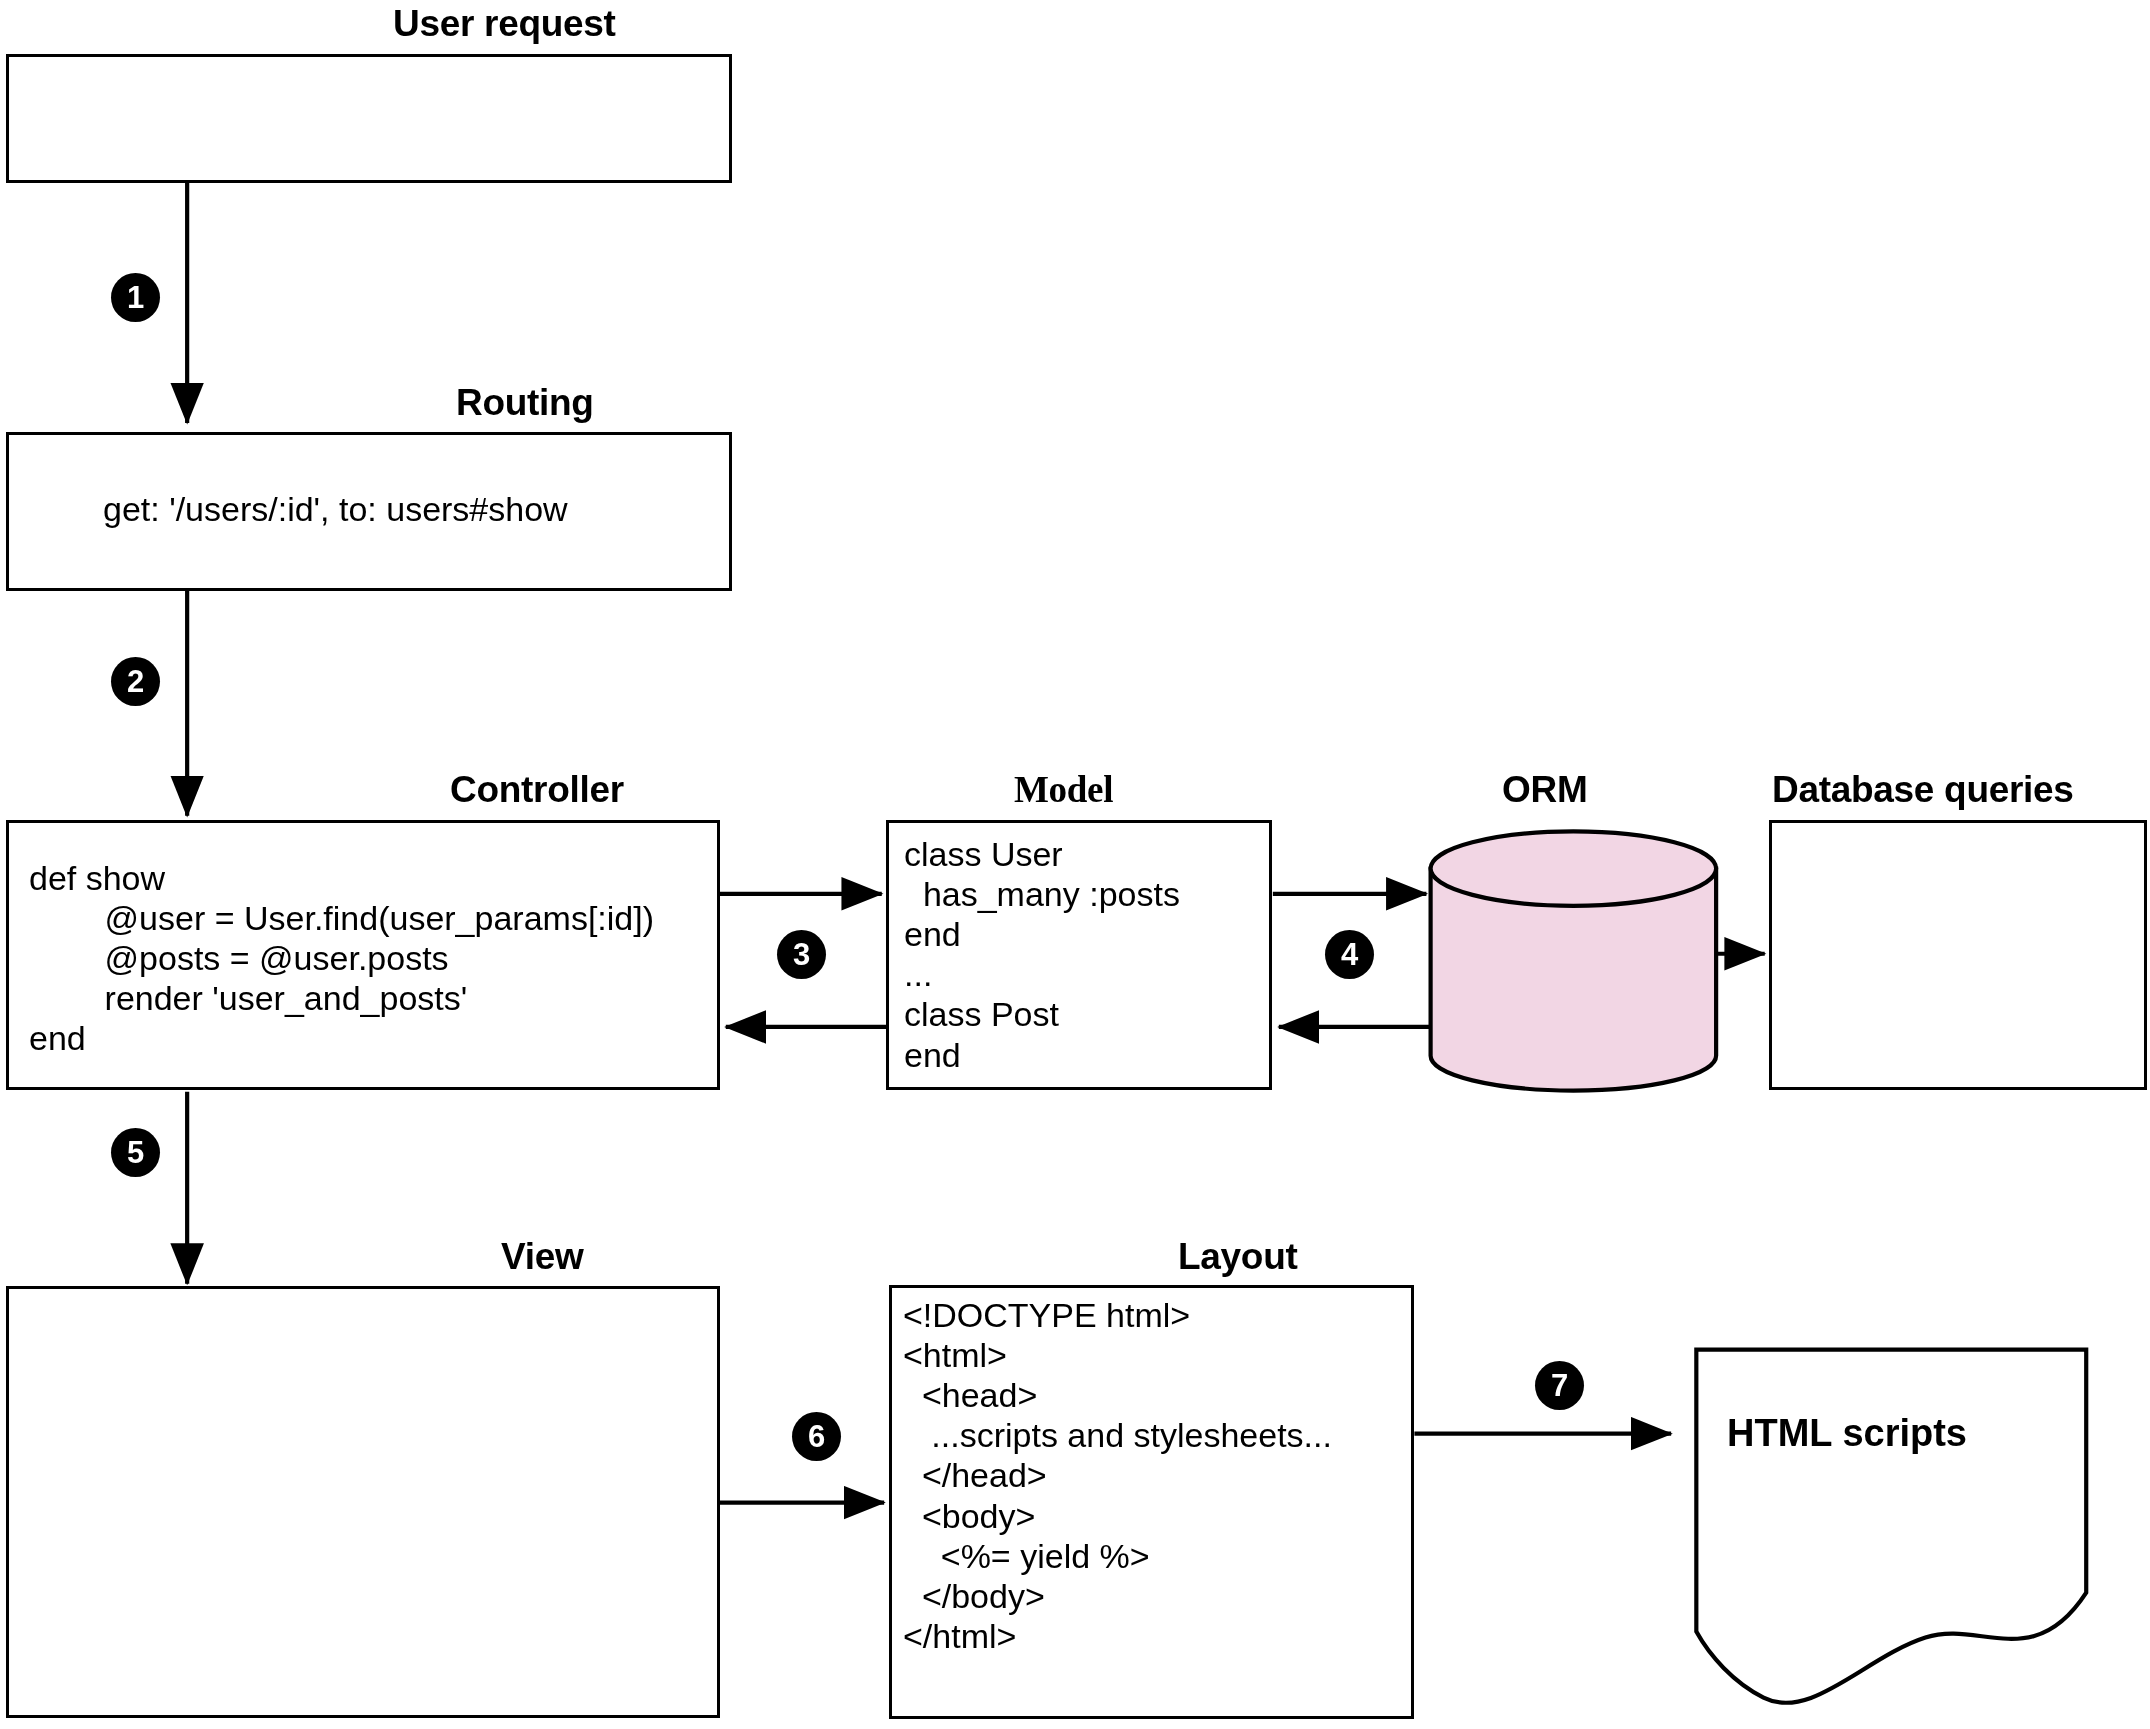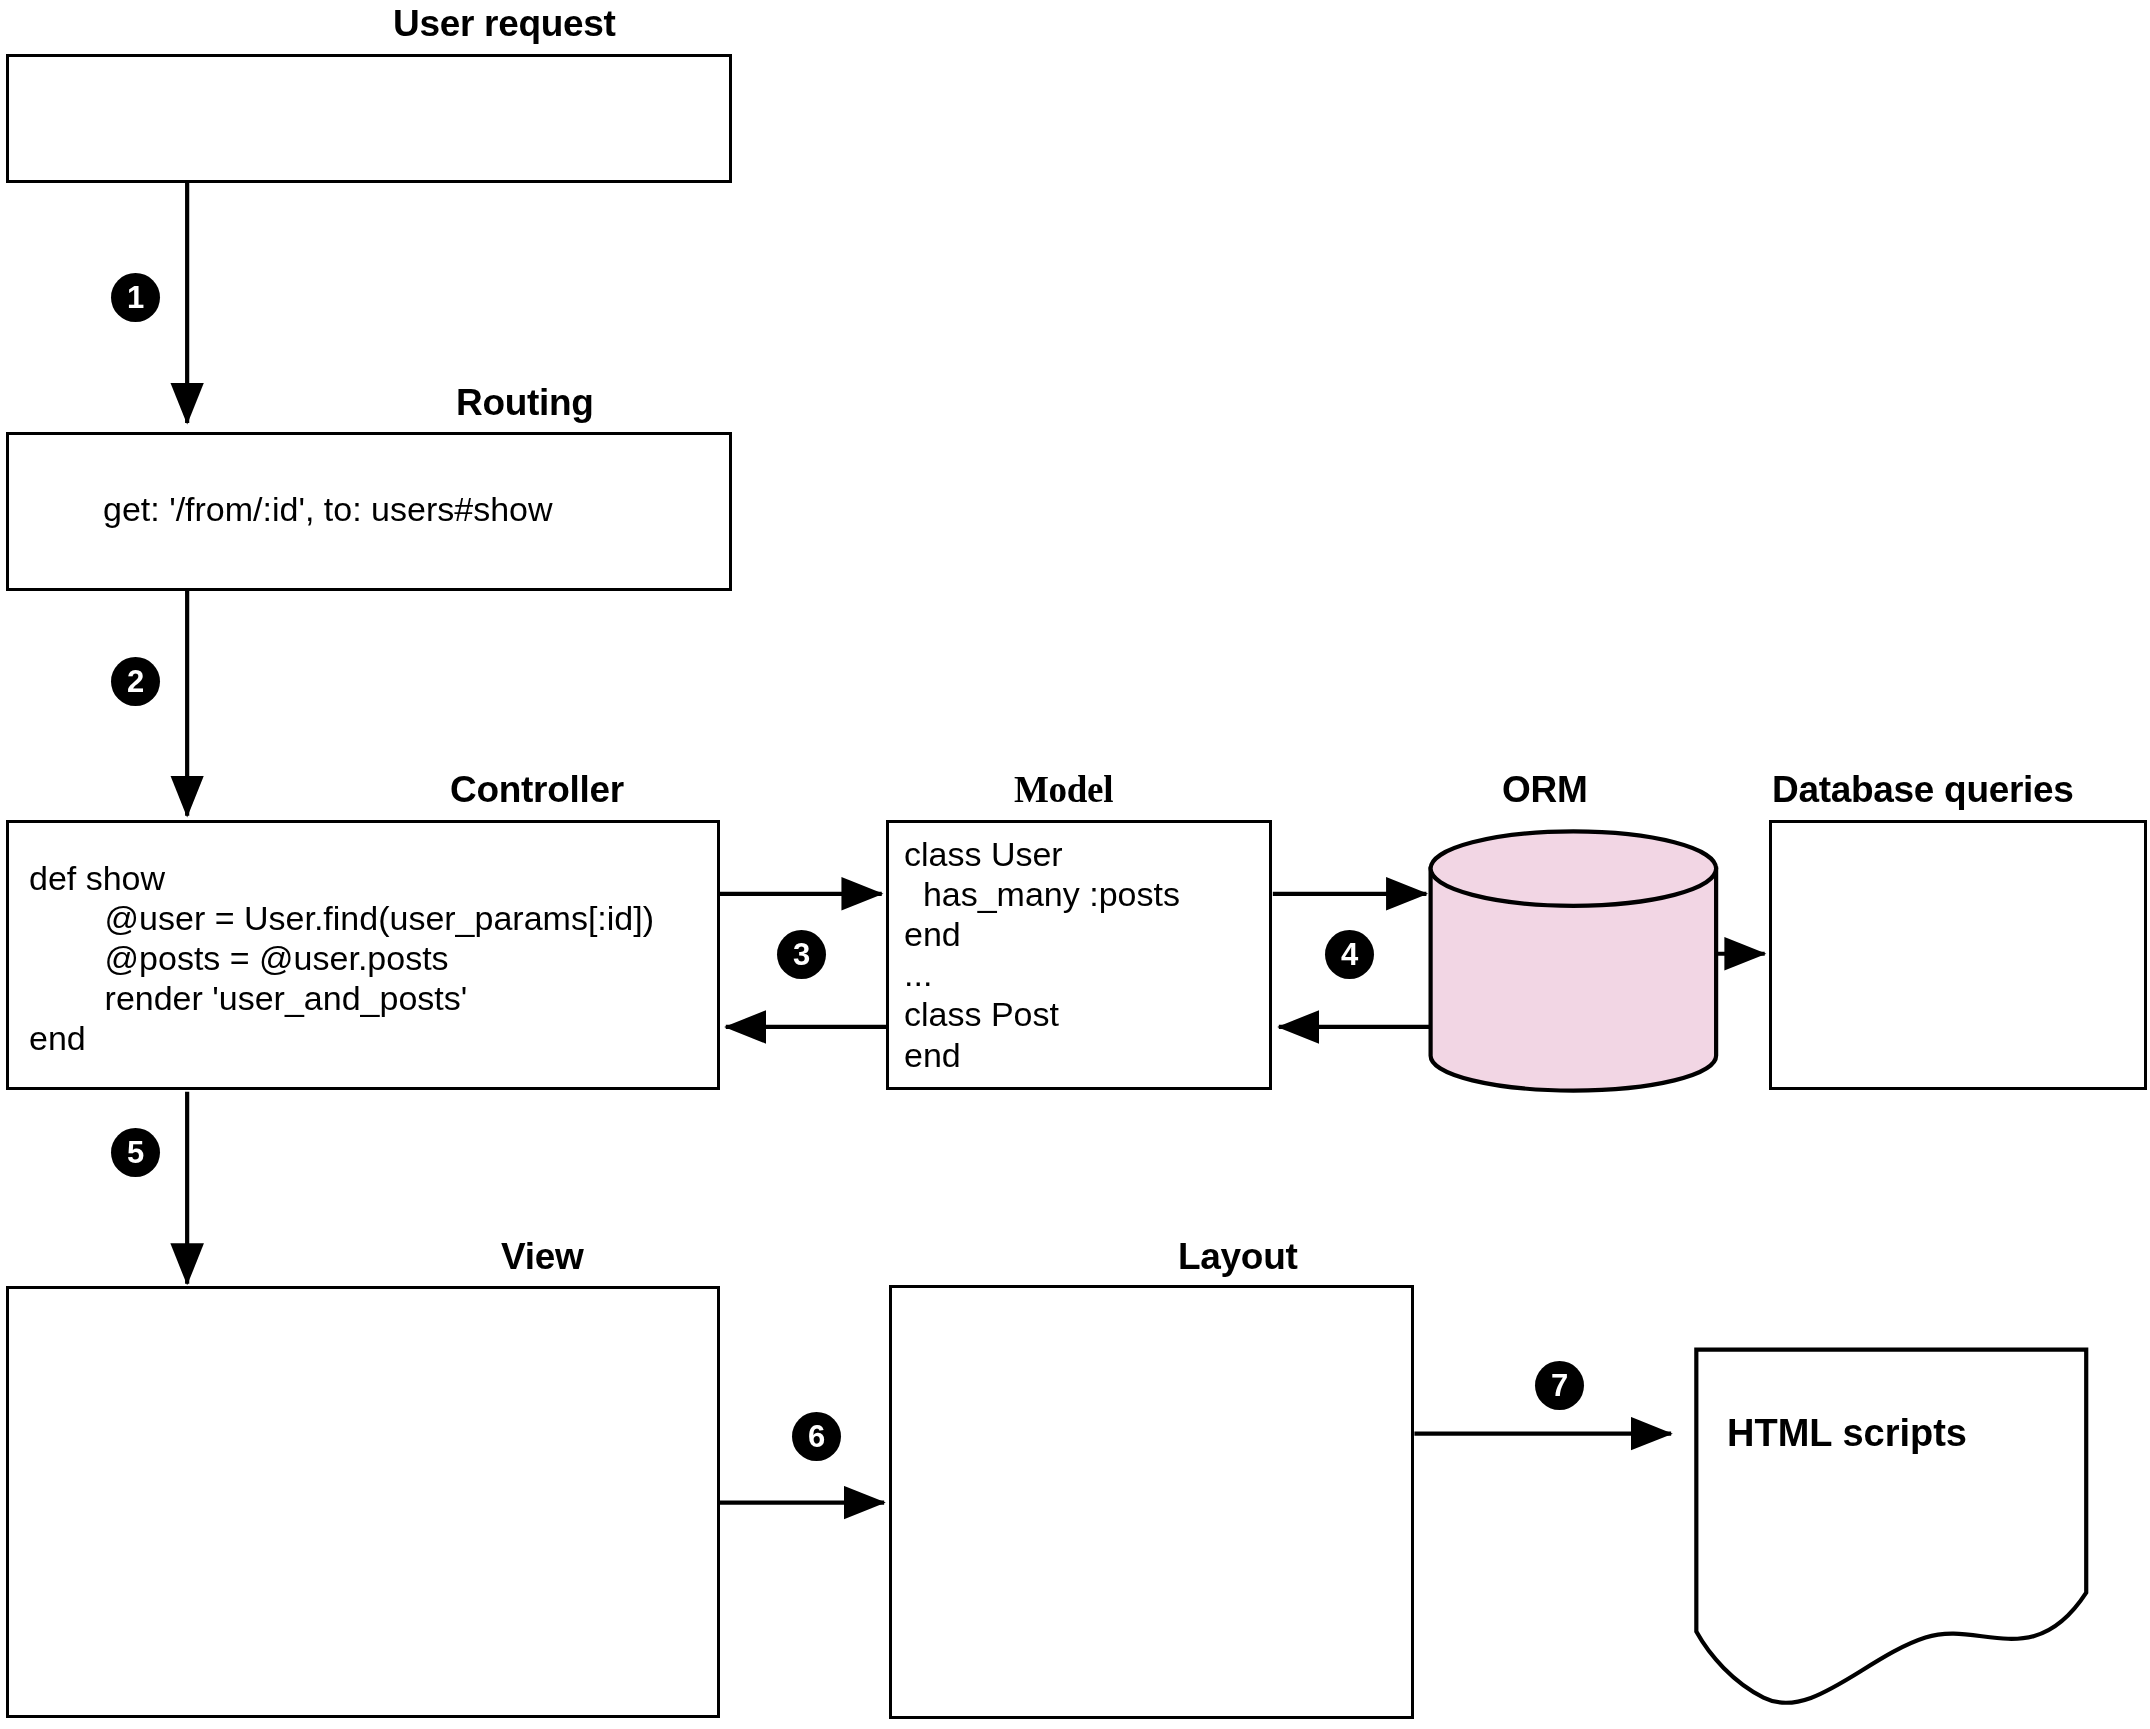--- a/index.html
+++ b/index.html
@@ -69,21 +69,21 @@
     </g>
   </svg>
 
   <div class="title" style="left:393px;top:4.8px;">User request</div>
   <div class="node box" style="left:6px;top:54px;width:726px;height:129px;"></div>
 
   <div class="step" style="left:111px;top:273px;">1</div>
 
   <div class="title" style="left:456px;top:384px;">Routing</div>
   <div class="node box" style="left:6px;top:432px;width:726px;height:159px;"></div>
-  <div class="body-text" style="left:103px;top:489px;">get: '/from/:id', to: users#show</div>
+  <div class="body-text" style="left:103px;top:489px;">get: '/users/:id', to: users#show</div>
 
   <div class="step" style="left:111px;top:657px;">2</div>
 
   <div class="title" style="left:450px;top:771px;">Controller</div>
   <div class="node box" style="left:6px;top:820px;width:714px;height:270px;"></div>
   <div class="body-text" style="left:29px;top:858px;"><span id="ctrl-code">def show
         @user = User.find(user_params[:id])
         @posts = @user.posts
         render 'user_and_posts'
 end</span></div>
@@ -114,20 +114,29 @@
 
   <div class="step" style="left:111px;top:1128px;">5</div>
 
   <div class="title" style="left:501px;top:1238px;">View</div>
   <div class="node box" style="left:6px;top:1286px;width:714px;height:432px;"></div>
 
   <div class="step" style="left:792px;top:1412px;">6</div>
 
   <div class="title" style="left:1178px;top:1238px;">Layout</div>
   <div class="node box" style="left:889px;top:1285px;width:525px;height:434px;"></div>
+  <div class="body-text" style="left:903px;top:1295px;"><span id="layout-code">&lt;!DOCTYPE html&gt;
+&lt;html&gt;
+  &lt;head&gt;
+   ...scripts and stylesheets...
+  &lt;/head&gt;
+  &lt;body&gt;
+    &lt;%= yield %&gt;
+  &lt;/body&gt;
+&lt;/html&gt;</span></div>
 
   <div class="step" style="left:1535px;top:1361px;">7</div>
 
   <svg class="svg-layer" viewBox="0 0 3586 2884" xmlns="http://www.w3.org/2000/svg">
     <path d="M2828,2250 L3478,2250 L3478,2655
              C3390,2790 3300,2700 3210,2730
              C3110,2762 3020,2870 2940,2830
              C2890,2805 2850,2760 2828,2720 Z" fill="#ffffff" stroke="#000000" stroke-width="7"></path>
   </svg>
   <div class="resp-label" style="left:1727px;top:1412px;">HTML scripts</div>

